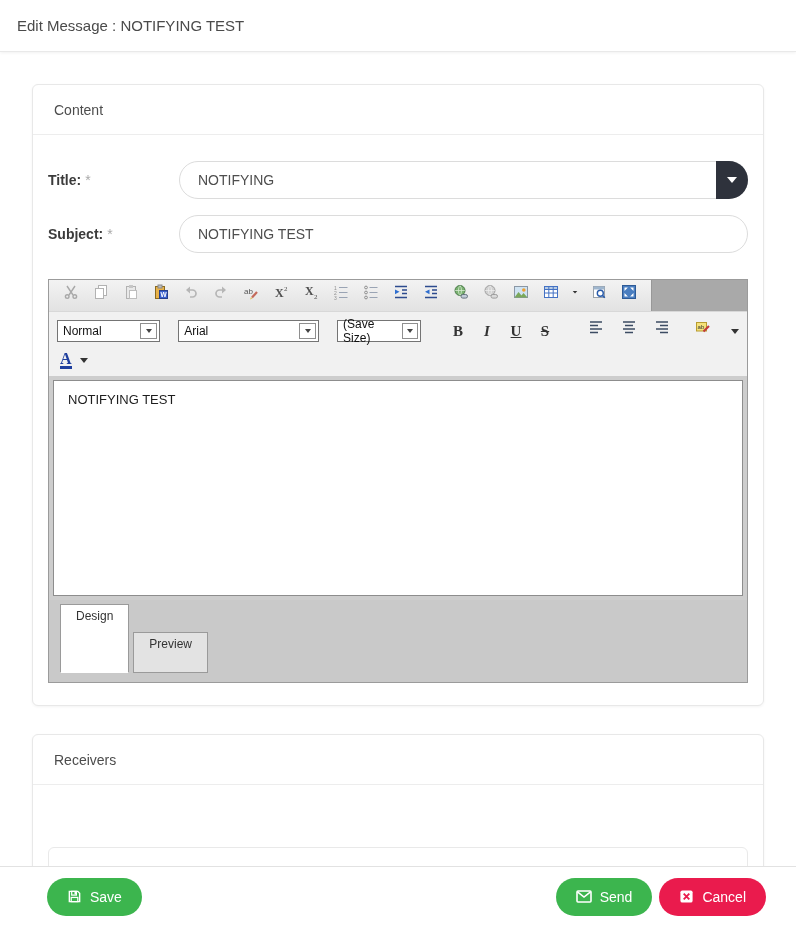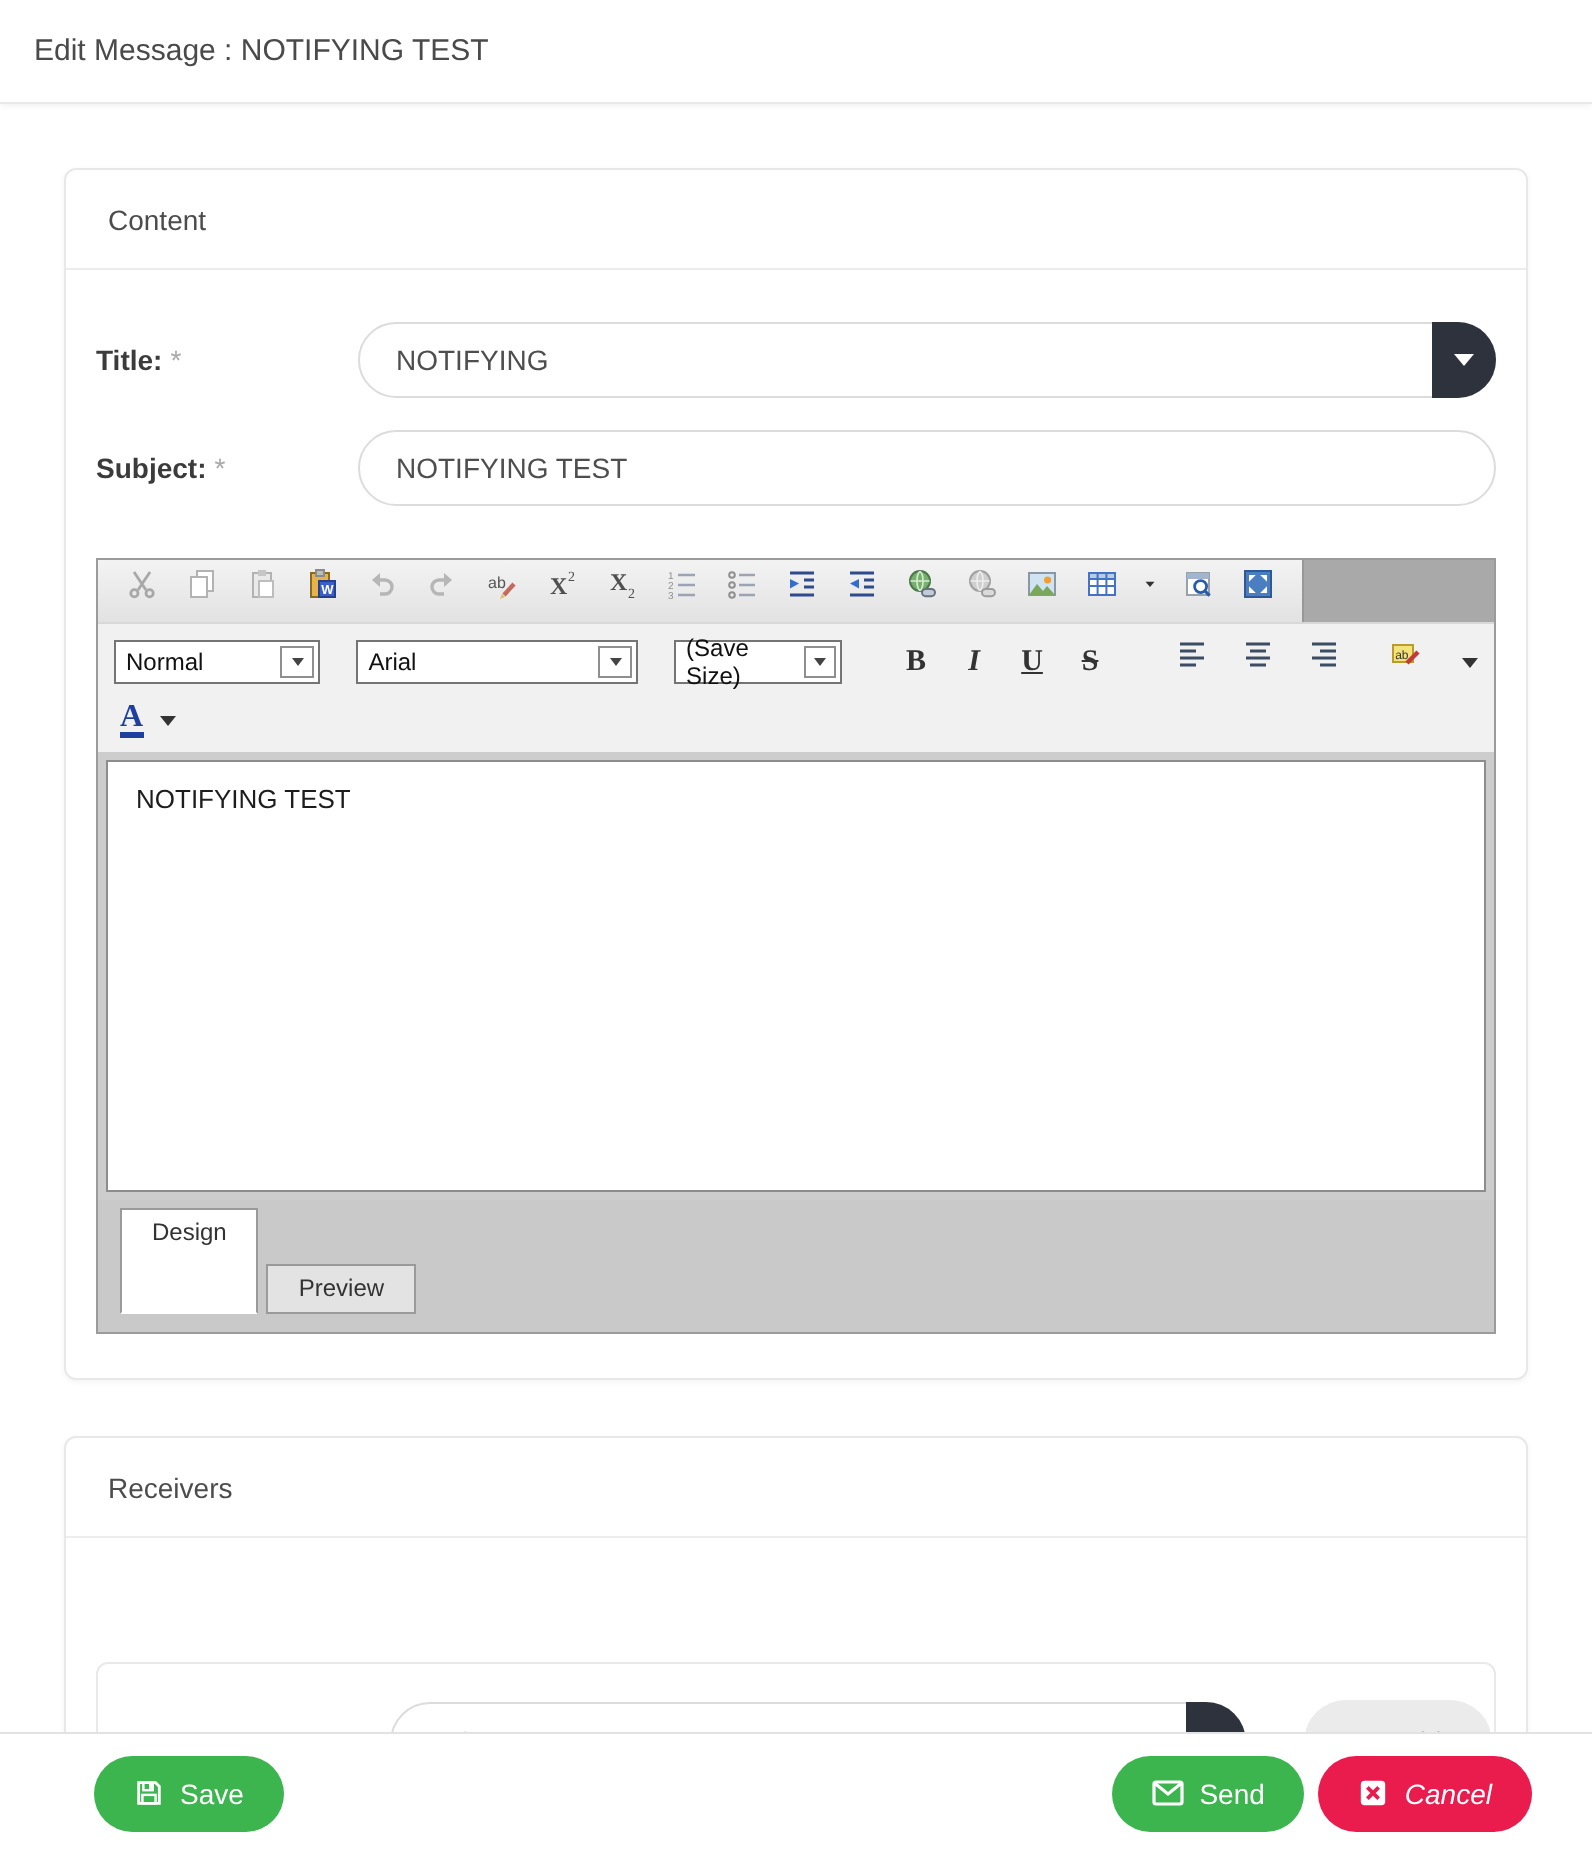--- a/index.html
+++ b/index.html
@@ -68,21 +68,21 @@
     border-right:4px solid transparent; border-top:5px solid #333; cursor:pointer; }
   .tb3 { background:#f1f1f1; display:flex; align-items:center; gap:8px;
     padding:1px 8px 7px 11px; }
   .acolor { font-family:"Liberation Serif", serif; font-weight:bold; font-size:16px;
     color:#1f3f9e; border-bottom:3px solid #1f3f9e; line-height:15px; cursor:pointer; }
 
   .editor-wrap { background:#cdcdcd; padding:4px; }
   .editor-content { background:#fff; border:1px solid #8d8d8d; height:216px;
     padding:11px 14px; font-size:13px; color:#1d1d1d; cursor:text; }
   .editor-tabs { background:#c9c9c9; display:flex; padding:4px 0 9px 11px; }
-  .tab { font-size:12px; color:#333; padding:4px 15px 5px; background:#e3e3e3;
+  .tab { font-size:12px; color:#333; padding:4px 15px 21px; background:#e3e3e3;
     border:1px solid #9a9a9a; cursor:pointer; }
   .tab + .tab { margin-left:4px;margin-top:28px; }
   .tab.active { background:#fff; border-bottom-color:#fff; }
 
   
   .inner-card { margin-top:36px; border:1px solid #e9e9e9; border-radius:6px;
     padding:18px 15px 40px; }
   .user-pill-wrap { position:relative; width:428px; flex:0 0 428px; }
   .user-pill-wrap .pill-input { height:40px; border-radius:20px; }
   .user-pill-wrap .pill-dd { height:40px; width:30px; border-radius:0 20px 20px 0; }
@@ -92,21 +92,21 @@
   .plus-glyph { font-size:17px; color:#3f3f3f; line-height:1; }
 
   
   .footer-bar { position:fixed; left:0; right:0; bottom:0; height:60px; background:#fff;
     border-top:1px solid #e2e2e2; display:flex; align-items:center; padding:0 30px;
     z-index:10; }
   .btn { height:38px; border:none; border-radius:19px; color:#fff; font-size:14px;
     display:inline-flex; align-items:center; gap:8px; padding:0 20px; cursor:pointer;
     font-family:"Liberation Sans", sans-serif; }
   .btn-green { background:var(--green); }
-  .btn-red { background:var(--red);font-style:italic; }
+  .btn-red { background:var(--red); }
   .btn-save { margin-left:17px; }
   .footer-spacer { flex:1; }
   .btn-cancel { margin-left:7px; }
   .btn svg { display:block; }
 </style>
 </head>
 <body>
 
 <div class="modal-header">
   <span>Edit Message : NOTIFYING TEST</span>

